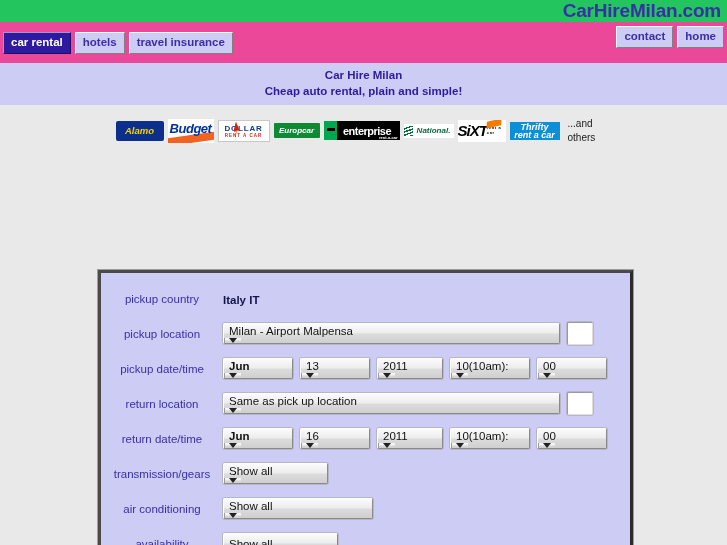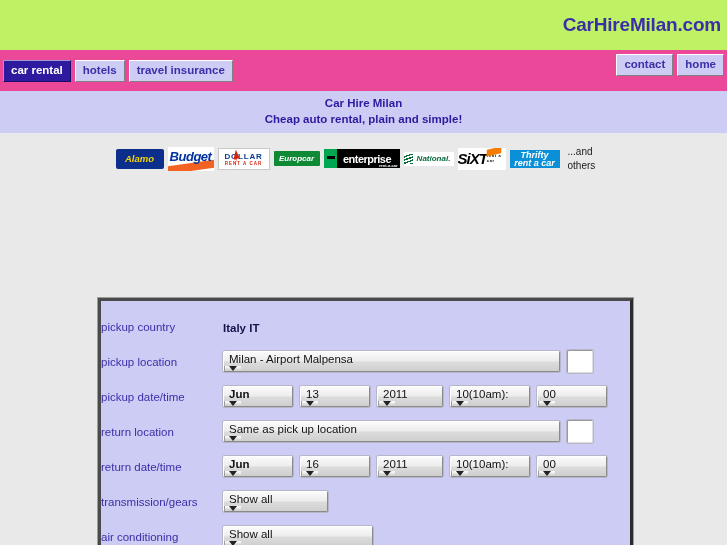--- a/index.html
+++ b/index.html
@@ -6,22 +6,22 @@
   html, body {
     margin: 0; padding: 0;
     width: 727px; height: 545px;
     background: #ffffff;
     font-family: "Liberation Sans", sans-serif;
     overflow: hidden;
   }
 
   
   #site-header {
-    height: 50px;
-    background: #bef264;
+    height: 22px;
+    background: #22c55e;
     display: flex;
     align-items: center;
     justify-content: flex-end;
     padding-right: 6px;
   }
   #site-title {
     font-size: 19px;
     font-weight: bold;
     color: #3b2fa8;
     letter-spacing: -0.2px;
@@ -222,21 +222,21 @@
     border-bottom: 3px solid #2b2b2b;
     outline: 1px solid #9d9d9d;
     padding: 8px 0 0 0;
     overflow: hidden;
   }
 
   table.form-table { border-collapse: collapse; width: 100%; }
   table.form-table td { padding: 0; vertical-align: middle; }
   td.lbl {
     width: 122px;
-    text-align: left;
+    text-align: center;
     padding-right: 7px;
     font-size: 11.5px;
     color: #3b2fa8;
     height: 35px;
     white-space: nowrap;
   }
   td.fld { text-align: left; }
 
   .country-val {
     font-size: 11.5px;

